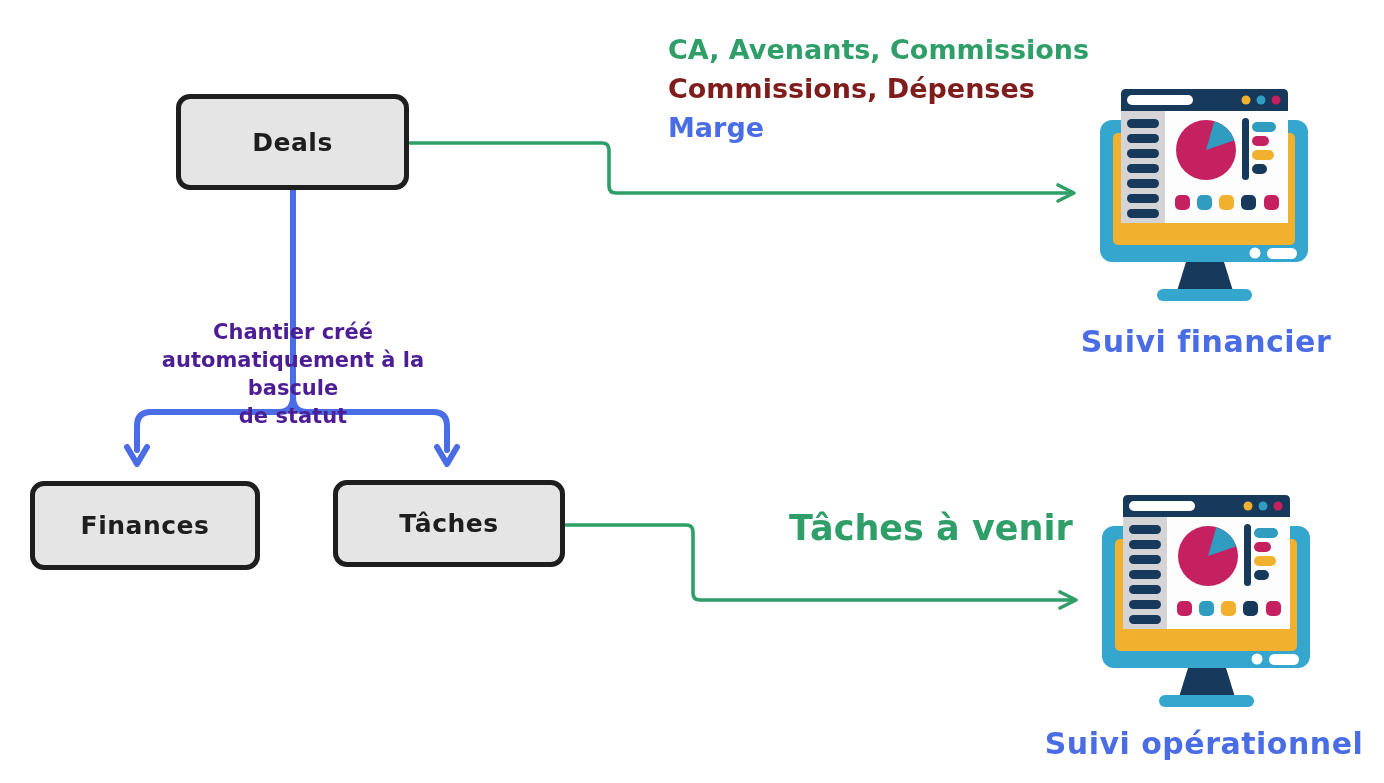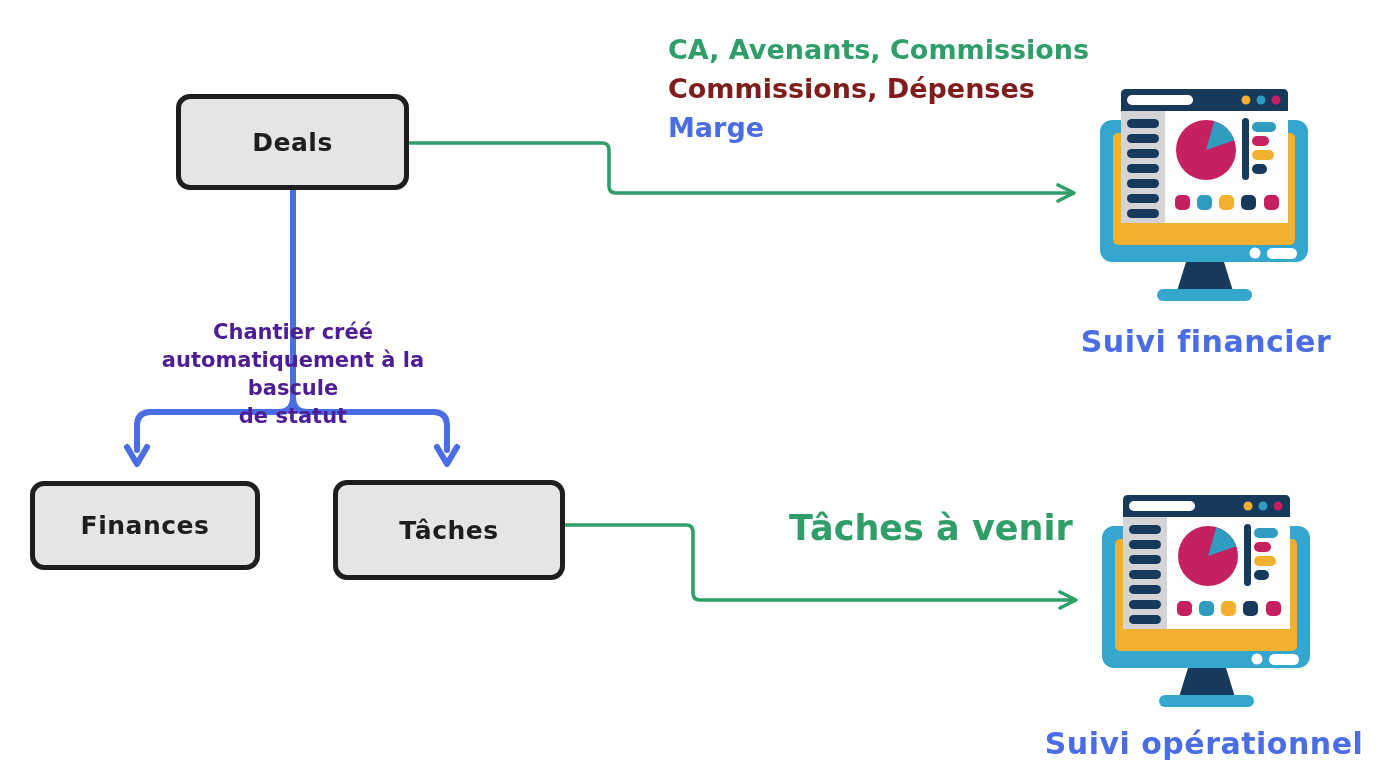--- a/index.html
+++ b/index.html
@@ -20,21 +20,21 @@
     border:5px solid #1e1e1e;
     border-radius:14px;
     display:flex;align-items:center;justify-content:center;
     box-sizing:border-box;
   }
   .node-label{
     font-size:25px;font-weight:bold;color:#1e1e1e;letter-spacing:0.5px;
   }
   #node-deals{left:176px;top:94px;width:233px;height:96px;}
   #node-finances{left:30px;top:481px;width:230px;height:89px;}
-  #node-taches{left:333px;top:480px;width:232px;height:100px;}
+  #node-taches{left:333px;top:480px;width:232px;height:87px;}
   .note{
     position:absolute;left:113px;top:282px;width:360px;
     text-align:center;font-size:21px;line-height:28px;
     font-weight:bold;color:#4c1d95;margin-top:36px;
   }
   .metrics{position:absolute;font-weight:bold;white-space:nowrap;margin-left:46px;}
   .metrics-financial{left:622px;top:30px;font-size:27px;line-height:39px;}
   .metrics-operational{left:743px;top:507px;font-size:35px;line-height:43px;}
   .monitor{position:absolute;width:210px;height:212px;}
   #monitor-financial{left:1100px;top:89px;}

